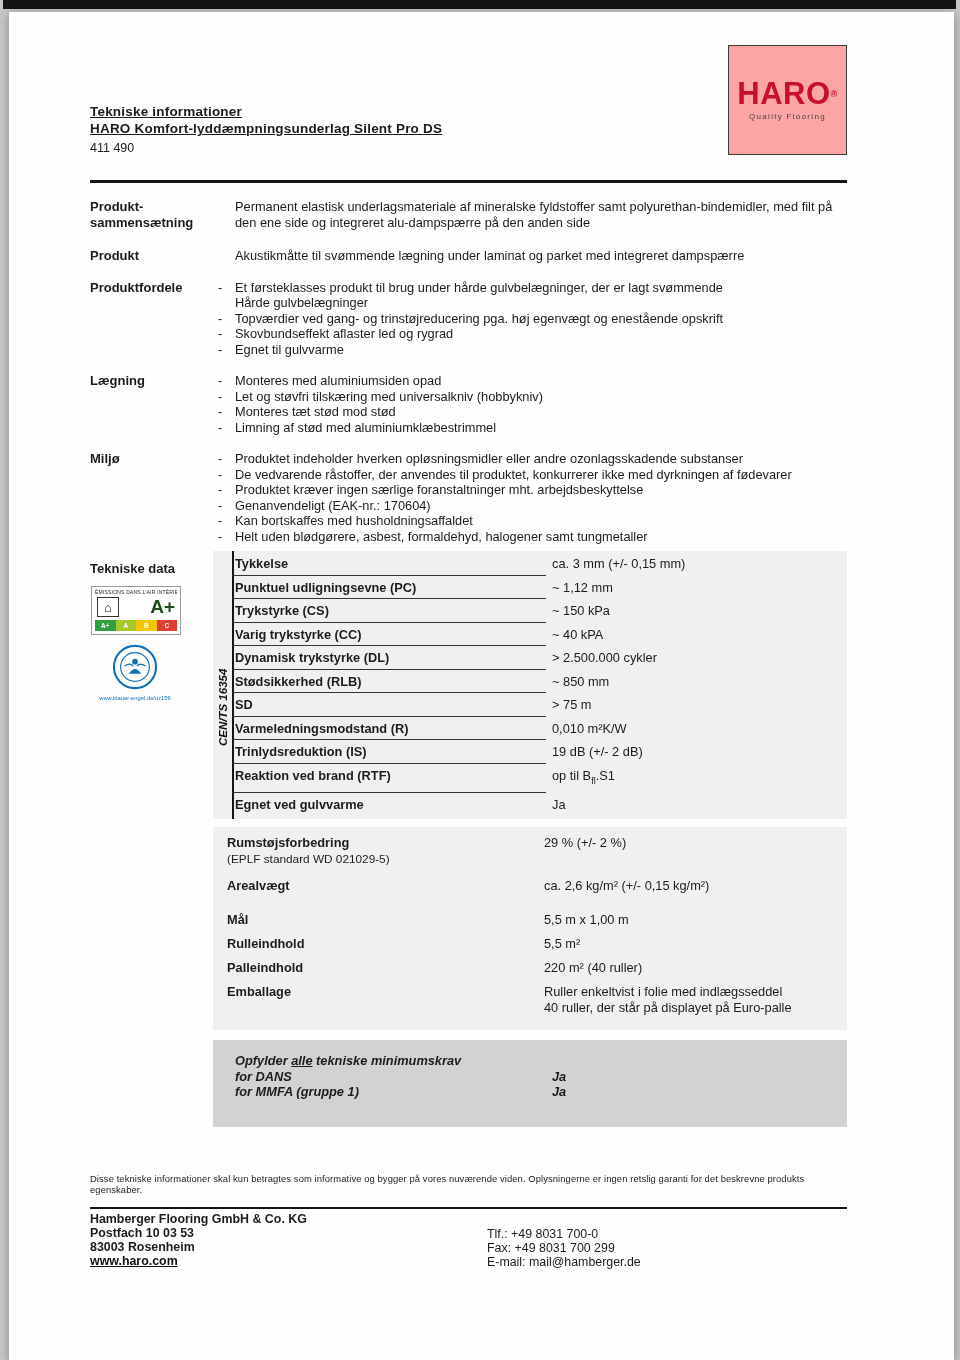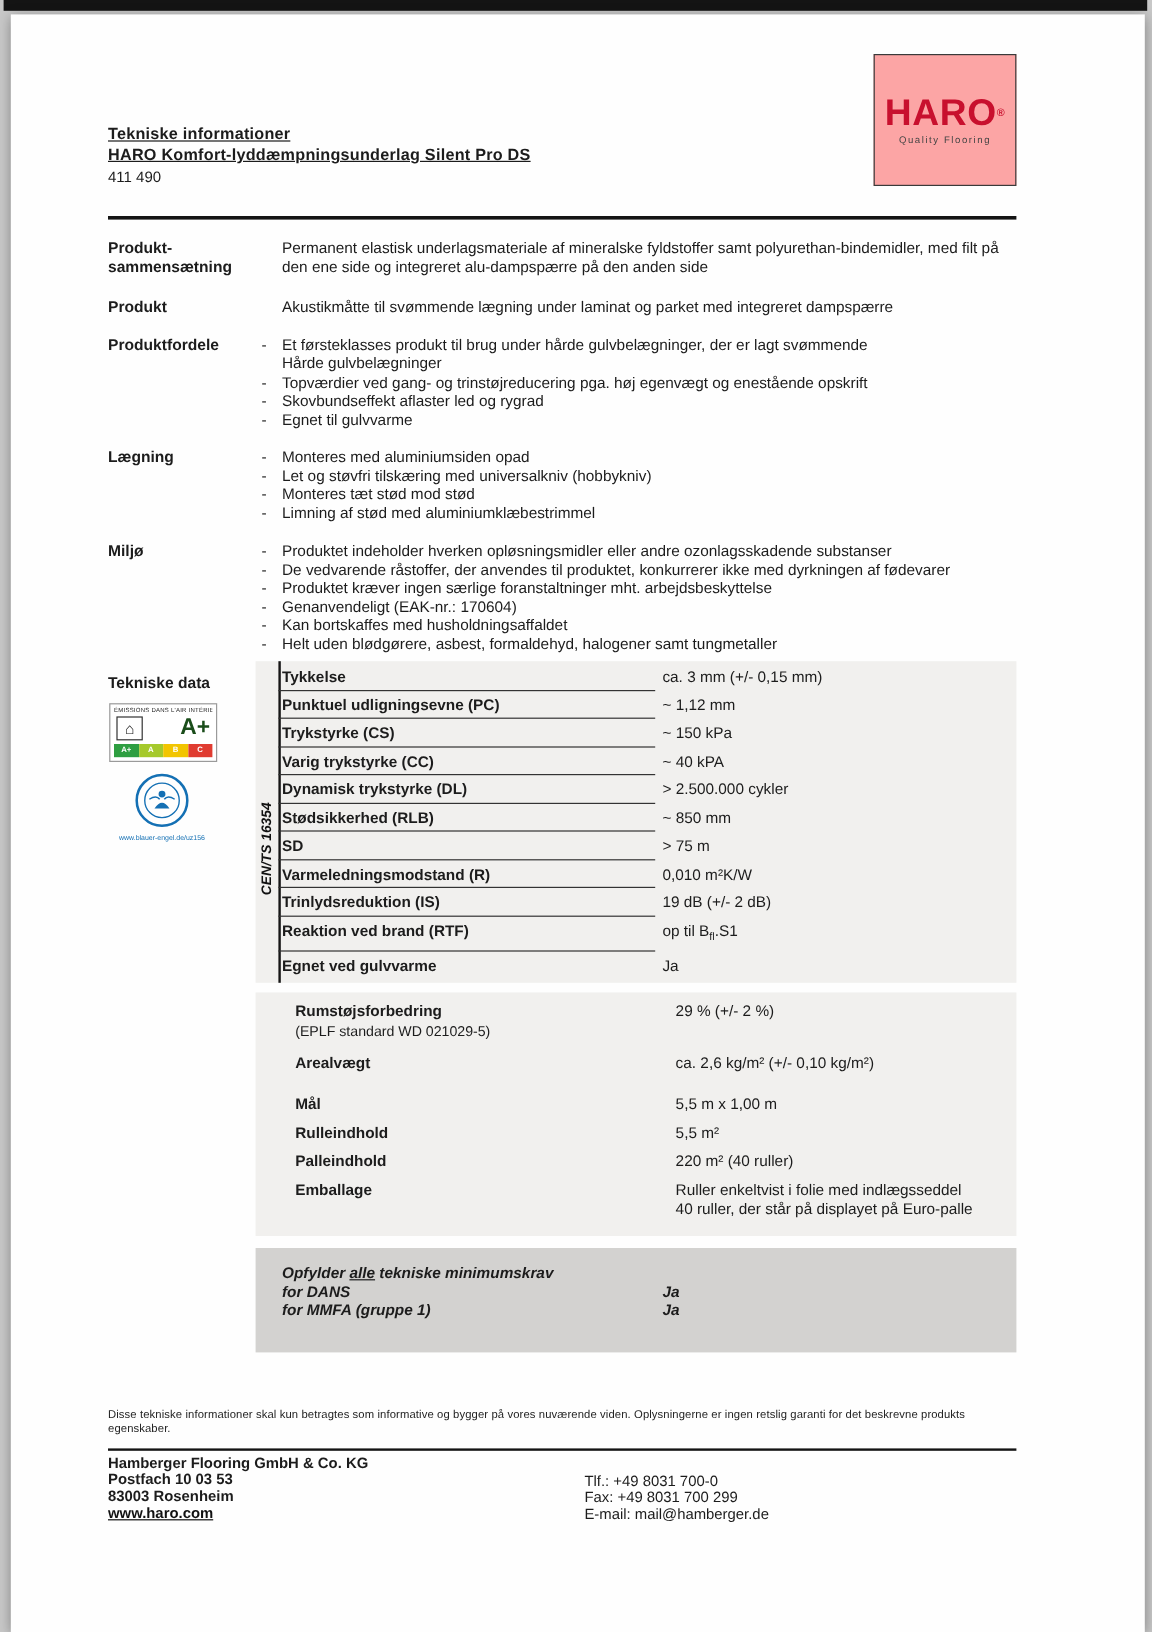--- a/index.html
+++ b/index.html
@@ -48,21 +48,21 @@
   .ttable::before{content:"";position:absolute;left:19px;top:0;bottom:0;width:2px;background:#161616}
   .cents{position:absolute;left:0;top:66px;width:19px;height:180px;writing-mode:vertical-rl;transform:rotate(180deg);font-style:italic;font-weight:700;font-size:11.5px;display:flex;align-items:center;justify-content:center;color:#111}
   .trow{display:flex;position:relative;padding:5px 0 3px 22px;font-size:12.8px;line-height:15.5px}
   .trow.sep::before{content:"";position:absolute;left:19px;top:0;width:314px;height:0;border-top:1.5px solid #333}
   .tlabel{width:317px;flex-shrink:0;font-weight:700}
   .tvalue{flex:1}
   .subsc{font-size:9px;vertical-align:sub}
 
   
   .stable{margin-left:123px;margin-top:8px;background:#f1f0ee;padding:8px 0 14px;font-size:12.8px;line-height:16px}
-  .srow{display:flex;padding-left:33px}
+  .srow{display:flex;padding-left:14px}
   .slabel{width:317px;flex-shrink:0;font-weight:700}
   .svalue{flex:1}
   .ssub{font-size:11.8px;font-weight:400}
   .mt9{margin-top:11px}.mt18{margin-top:18px}.mt8{margin-top:8px}
 
   
   .cbox{margin-left:123px;margin-top:10px;background:#d3d2d0;padding:13px 0 27px 22px;font-size:12.8px;line-height:15.5px}
   .chead{font-weight:700;font-style:italic}
   .chead .u{text-decoration:underline}
   .crow{display:flex;font-weight:700;font-style:italic}
@@ -267,21 +267,21 @@
     <div class="srow">
       <div class="slabel">Rumstøjsforbedring</div>
       <div class="svalue">29 %  (+/- 2 %)</div>
     </div>
     <div class="srow">
       <div class="slabel ssub">(EPLF standard WD 021029-5)</div>
       <div class="svalue"></div>
     </div>
     <div class="srow mt9">
       <div class="slabel">Arealvægt</div>
-      <div class="svalue">ca. 2,6 kg/m² (+/- 0,10 kg/m²)</div>
+      <div class="svalue">ca. 2,6 kg/m² (+/- 0,15 kg/m²)</div>
     </div>
     <div class="srow mt18">
       <div class="slabel">Mål</div>
       <div class="svalue">5,5 m x 1,00 m</div>
     </div>
     <div class="srow mt8">
       <div class="slabel">Rulleindhold</div>
       <div class="svalue">5,5 m²</div>
     </div>
     <div class="srow mt8">

